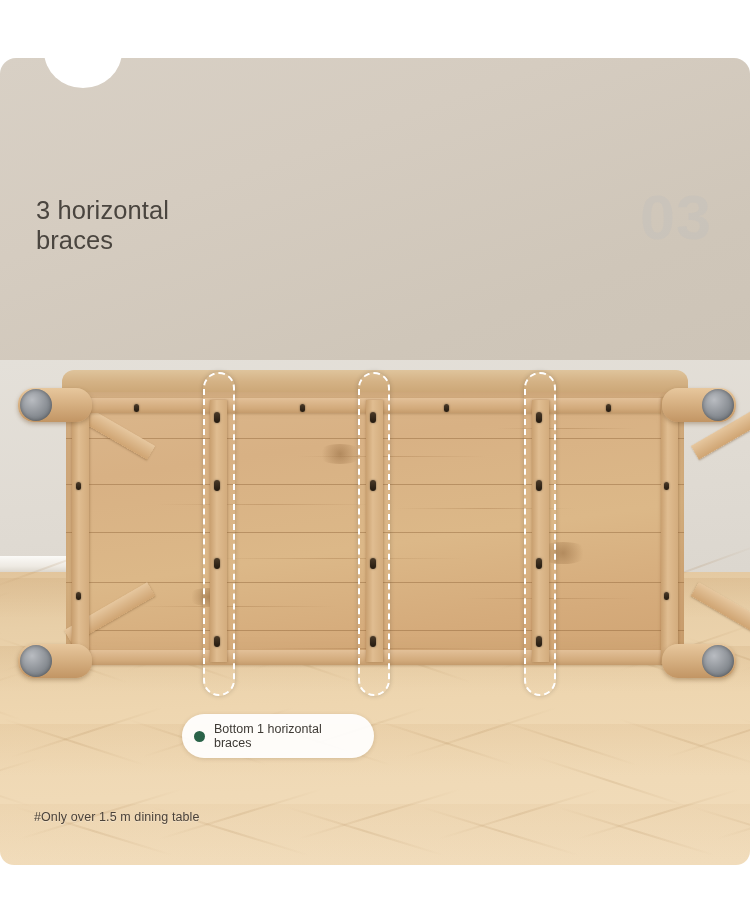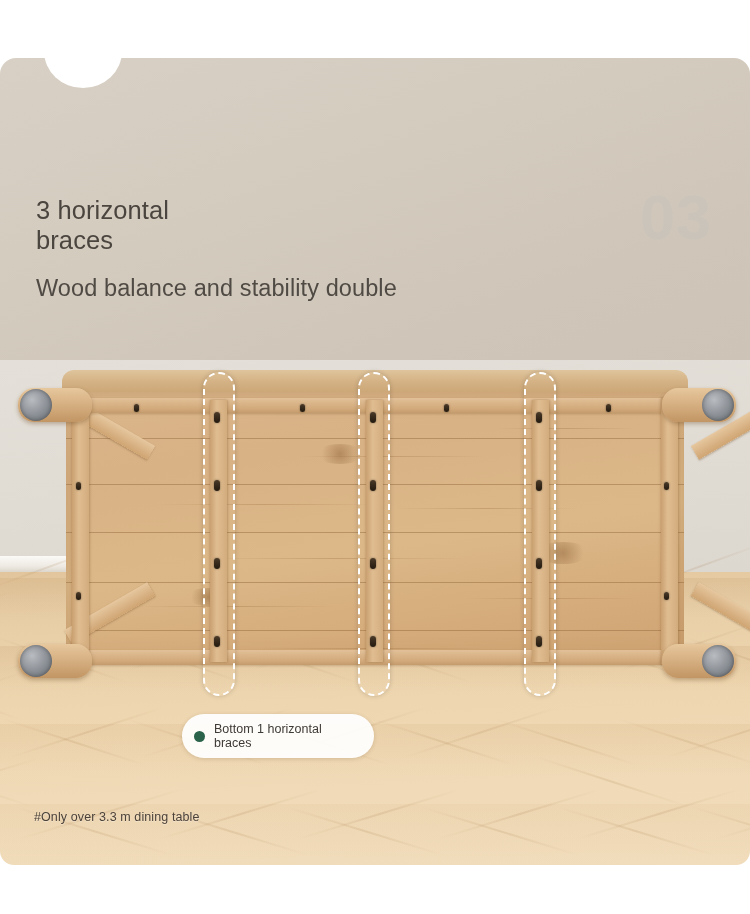--- a/index.html
+++ b/index.html
@@ -108,23 +108,20 @@
 <div id="page">
 
   <div id="banner">
     <div id="banner-notch"></div>
 
     <div class="hl-title">
       <span style="white-space: pre-line; margin-top: 40px;">3 horizontal
 braces</span>
     </div>
 
-    <div class="hl-sub">
-      <span>Wood balance and stability double</span>
-    </div>
 
     <div class="hl-num">03</div>
   </div>
 
   <div id="photo">
 
     <div id="wall"></div>
     <div id="baseboard"></div>
 
     <div id="floor">
@@ -277,15 +274,15 @@
     <div class="brace-hl" style="left:524px;top:12px;width:28px;height:320px;"></div>
 
   </div>
 
   <div id="callout">
     <div id="callout-dot"></div>
     <div id="callout-text" style="white-space: pre-line;">Bottom 1 horizontal
 braces</div>
   </div>
 
-  <div id="footnote">#Only over 3.3 m dining table</div>
+  <div id="footnote">#Only over 1.5 m dining table</div>
 
 </div>
 
 </body></html>

